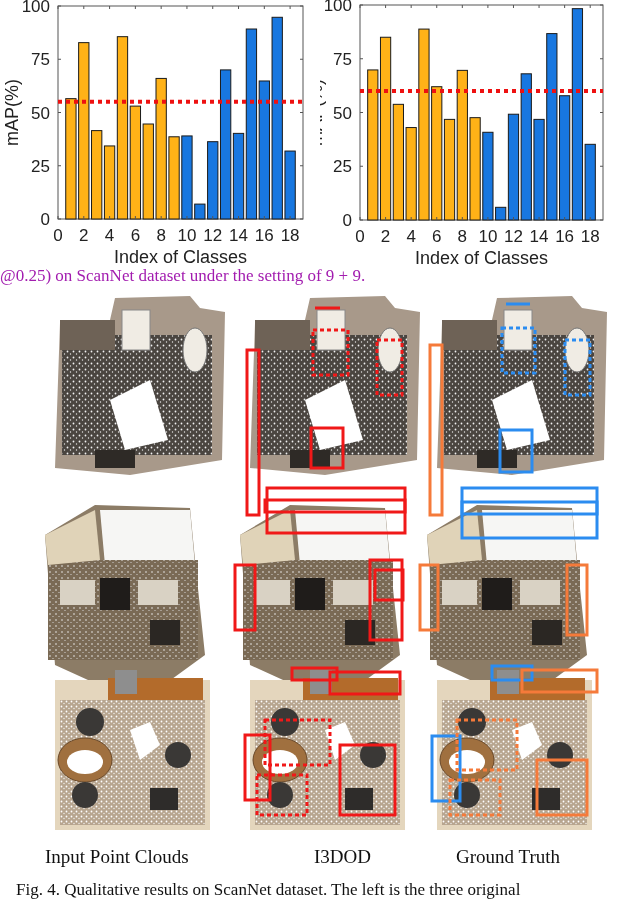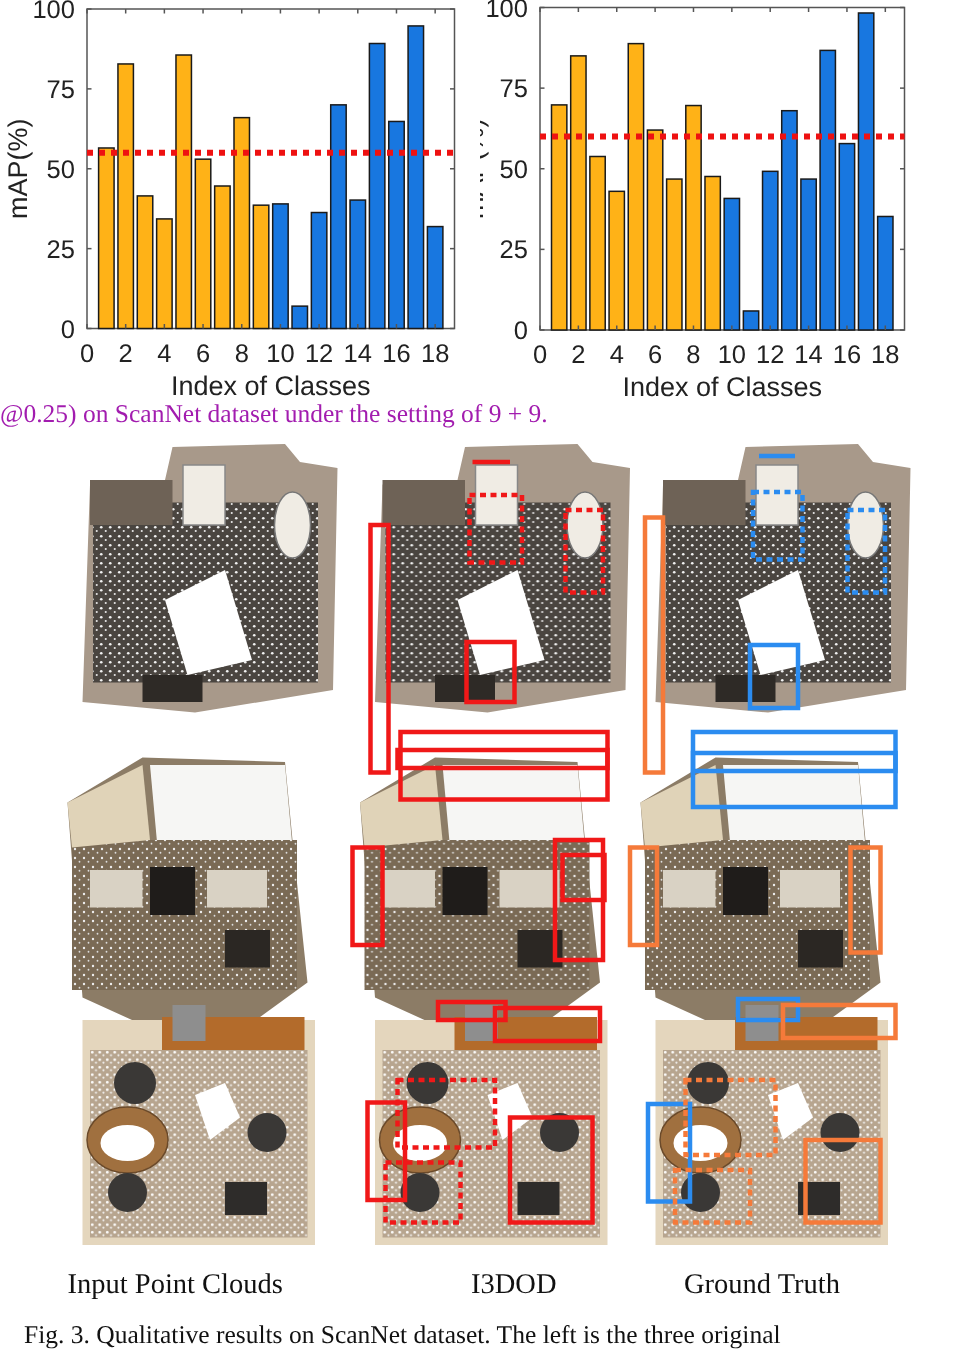--- a/index.html
+++ b/index.html
@@ -289,13 +289,13 @@
     </g>
   </g>
 </svg>
 
 <div class="labels">
   <span style="left:45px;">Input Point Clouds</span>
   <span style="left:314px;">I3DOD</span>
   <span style="left:456px;">Ground Truth</span>
 </div>
 
-<div class="caption-bottom">Fig. 3.   Qualitative results on ScanNet dataset. The left is the three original</div>
+<div class="caption-bottom">Fig. 4.   Qualitative results on ScanNet dataset. The left is the three original</div>
 
 </body></html>

